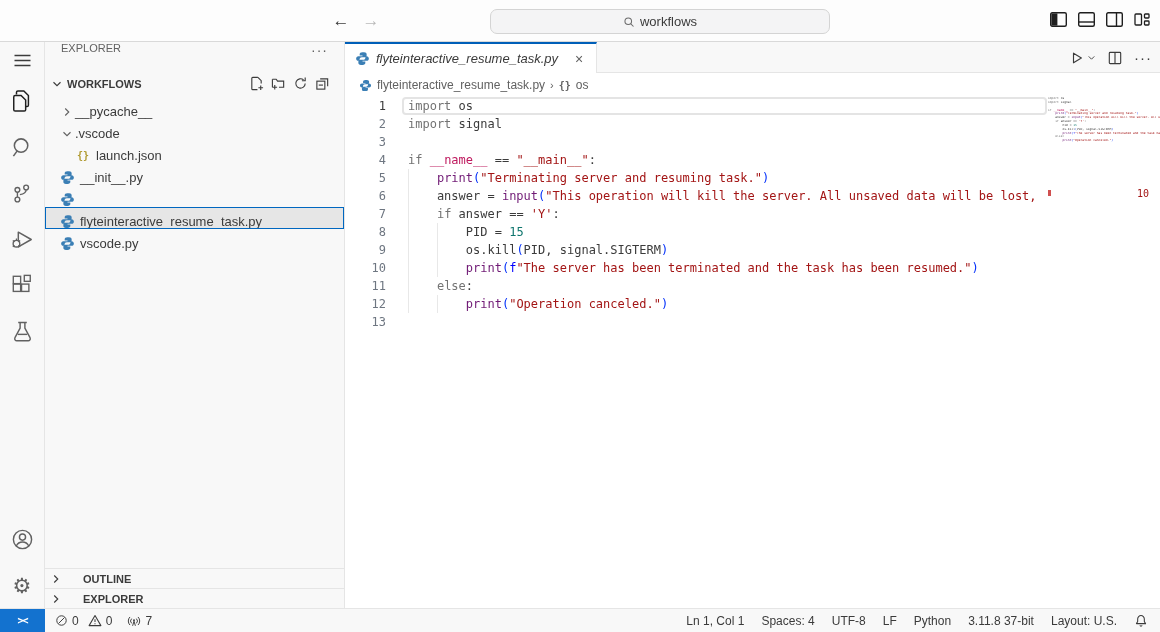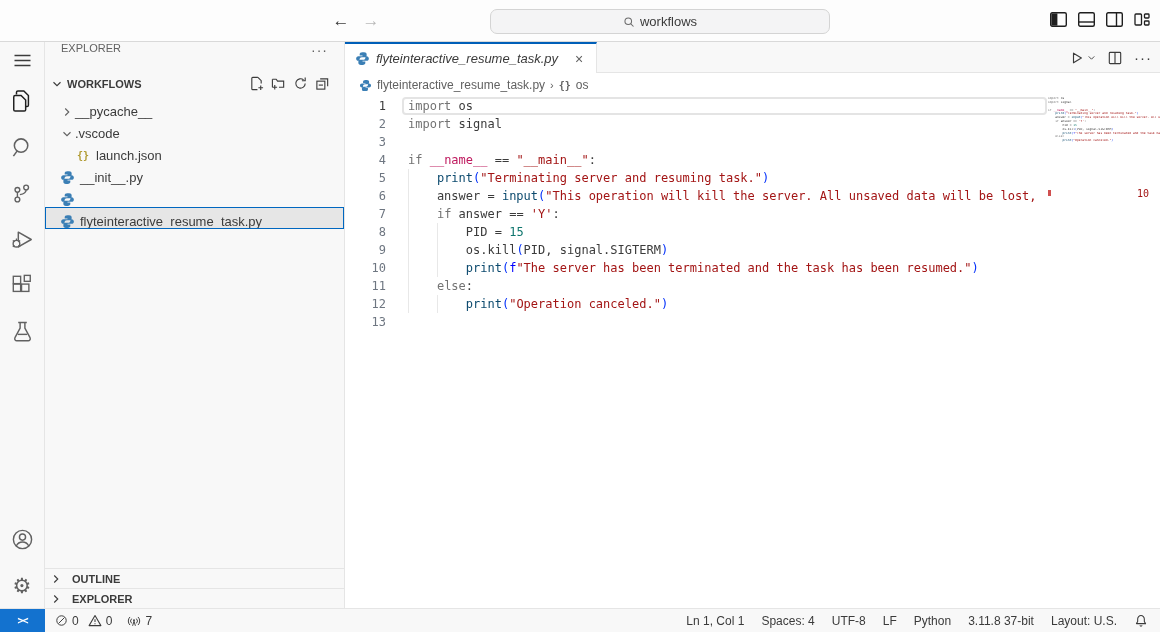--- a/index.html
+++ b/index.html
@@ -33,21 +33,21 @@
   .sb-section { height:25px; display:flex; align-items:center; padding:0 4px; font-weight:bold; font-size:11px; color:#3b3b3b; }
   .sb-section .sec-label { margin-left:2px; }
   .sb-actions { margin-left:auto; display:flex; gap:7px; padding-right:10px; }
   .sb-actions span { display:flex; }
   .tree { flex:1; overflow:hidden; padding-top:1px; }
   .tree-row { height:22px; display:flex; align-items:flex-end; white-space:nowrap; color:#3b3b3b; }
   .tree-row .twisty { width:16px; display:flex; justify-content:center; flex:none; }
   .tree-row .ficon { width:16px; height:16px; margin-right:5px; flex:none; display:flex; align-items:center; justify-content:center; }
   .tree-row.selected { background:#e6e6e6; outline:1px solid #0067c0; outline-offset:-1px; }
   .json-braces { font-family:"DejaVu Sans Mono", monospace; font-weight:bold; font-size:10px; color:#b09a30; }
-  .sb-bottom { border-top:1px solid #e5e5e5; height:20px; display:flex; align-items:center; gap:9px; padding:6px 4px; font-weight:bold; font-size:11px; }
+  .sb-bottom { border-top:1px solid #e5e5e5; height:20px; display:flex; align-items:center; gap:20px; padding:6px 4px; font-weight:bold; font-size:11px; }
 
   
   .editor { flex:1; min-width:0; display:flex; flex-direction:column; background:#fff; }
   .tabbar { height:31px; background:#f8f8f8; border-bottom:1px solid #e5e5e5; display:flex; position:relative; }
   .tab { width:252px; background:#fff; border-right:1px solid #e5e5e5; border-top:2px solid #005fb8; display:flex; align-items:center; gap:6px; padding:0 8px 0 10px; margin-bottom:-1px; }
   .tab-label { font-style:italic; font-size:13px; color:#3b3b3b; flex:1; }
   .tab-close { color:#616161; font-size:14px; width:18px; text-align:center; }
   .ed-actions { position:absolute; right:8px; top:0; height:31px; display:flex; align-items:center; gap:12px; color:#3b3b3b; }
   .ed-actions .dots { font-size:15px; letter-spacing:1px; color:#3b3b3b; }
   .breadcrumbs { height:24px; display:flex; align-items:center; gap:5px; padding-left:14px; font-size:12px; color:#616161; }
@@ -56,21 +56,21 @@
 
   
   .code-pane { position:relative; flex:1; overflow:hidden; }
   .code-lines { position:absolute; inset:0 112px 0 0; overflow:hidden; font-family:"DejaVu Sans Mono", monospace; font-size:12px; }
   .code-row { position:relative; height:18px; line-height:18px; white-space:pre; display:flex; }
   .ln { width:55px; flex:none; text-align:right; padding-right:14px; color:#6e7681; }
   .code-row.current .ln { color:#3b3b3b; }
   .lcode { padding-left:8px; white-space:pre; }
   .cur-border { position:absolute; left:57px; right:1px; top:0; bottom:0; border:2px solid #e4e4e4; border-radius:4px; pointer-events:none; }
   .iguide { position:absolute; top:0; bottom:0; width:1px; background:#e8e8e8; }
-  .tk-kw{color:#737373}.tk-fn{color:#0c4a6e}.tk-str{color:#a31515}.tk-num{color:#0f766e}
+  .tk-kw{color:#737373}.tk-fn{color:#701a75}.tk-str{color:#a31515}.tk-num{color:#0f766e}
   .tk-var{color:#be185d}.tk-pl{color:#3b3b3b}.tk-br{color:#0431fa}.tk-fpre{color:#0000ff}
 
   
   .minimap { position:absolute; top:0; right:0; width:112px; bottom:0; background:#fff; }
   .mm-line { height:3.85px; font-family:"DejaVu Sans Mono", monospace; font-size:3px; line-height:3.85px; white-space:pre; overflow:hidden; }
   .mm-artifact { position:absolute; top:91px; left:89px; font-family:"DejaVu Sans Mono", monospace; font-size:10px; color:#a31515; }
   .mm-tick { position:absolute; left:0; top:93px; width:3px; height:6px; background:#d05050; }
 
   
   .statusbar { height:24px; background:#f8f8f8; border-top:1px solid #e5e5e5; display:flex; align-items:center; font-size:12px; color:#3b3b3b; }
@@ -269,20 +269,29 @@
           </span>
         </div>
         <div class="tree-row selected">
           <span class="ficon" style="margin-left:14px">
             <svg width="15" height="15" viewBox="0 0 16 16">
               <path d="M7.9 1.2c-2 0-2.9.9-2.9 2v1.6h3v.7H3.6C2.2 5.5 1.2 6.6 1.2 8s1 2.5 2.4 2.5h1.3V8.9c0-1.3 1.1-2.3 2.4-2.3h3.2c1.1 0 1.9-.8 1.9-1.9V3.2c0-1.1-.9-2-2.7-2h-1.8z" fill="#3b7fb5"></path>
               <path d="M8.1 14.8c2 0 2.9-.9 2.9-2v-1.6H8v-.7h4.4c1.4 0 2.4-1.1 2.4-2.5s-1-2.5-2.4-2.5h-1.3v1.6c0 1.3-1.1 2.3-2.4 2.3H5.5c-1.1 0-1.9.8-1.9 1.9v1.5c0 1.1.9 2 2.7 2h1.8z" fill="#3b7fb5"></path>
             </svg>
           </span>
           <span>flyteinteractive_resume_task.py</span>
+        </div>
+        <div class="tree-row">
+          <span class="ficon" style="margin-left:14px">
+            <svg width="15" height="15" viewBox="0 0 16 16">
+              <path d="M7.9 1.2c-2 0-2.9.9-2.9 2v1.6h3v.7H3.6C2.2 5.5 1.2 6.6 1.2 8s1 2.5 2.4 2.5h1.3V8.9c0-1.3 1.1-2.3 2.4-2.3h3.2c1.1 0 1.9-.8 1.9-1.9V3.2c0-1.1-.9-2-2.7-2h-1.8z" fill="#3b7fb5"></path>
+              <path d="M8.1 14.8c2 0 2.9-.9 2.9-2v-1.6H8v-.7h4.4c1.4 0 2.4-1.1 2.4-2.5s-1-2.5-2.4-2.5h-1.3v1.6c0 1.3-1.1 2.3-2.4 2.3H5.5c-1.1 0-1.9.8-1.9 1.9v1.5c0 1.1.9 2 2.7 2h1.8z" fill="#3b7fb5"></path>
+            </svg>
+          </span>
+          <span>vscode.py</span>
         </div>
       </div>
     <div class="sb-bottom">
       <span>
           <svg width="14" height="14" viewBox="0 0 16 16">
             <path d="M6 4l4 4-4 4" fill="none" stroke="#3b3b3b" stroke-width="1.3"></path>
           </svg>
         </span>
       <span>OUTLINE</span>
     </div>

